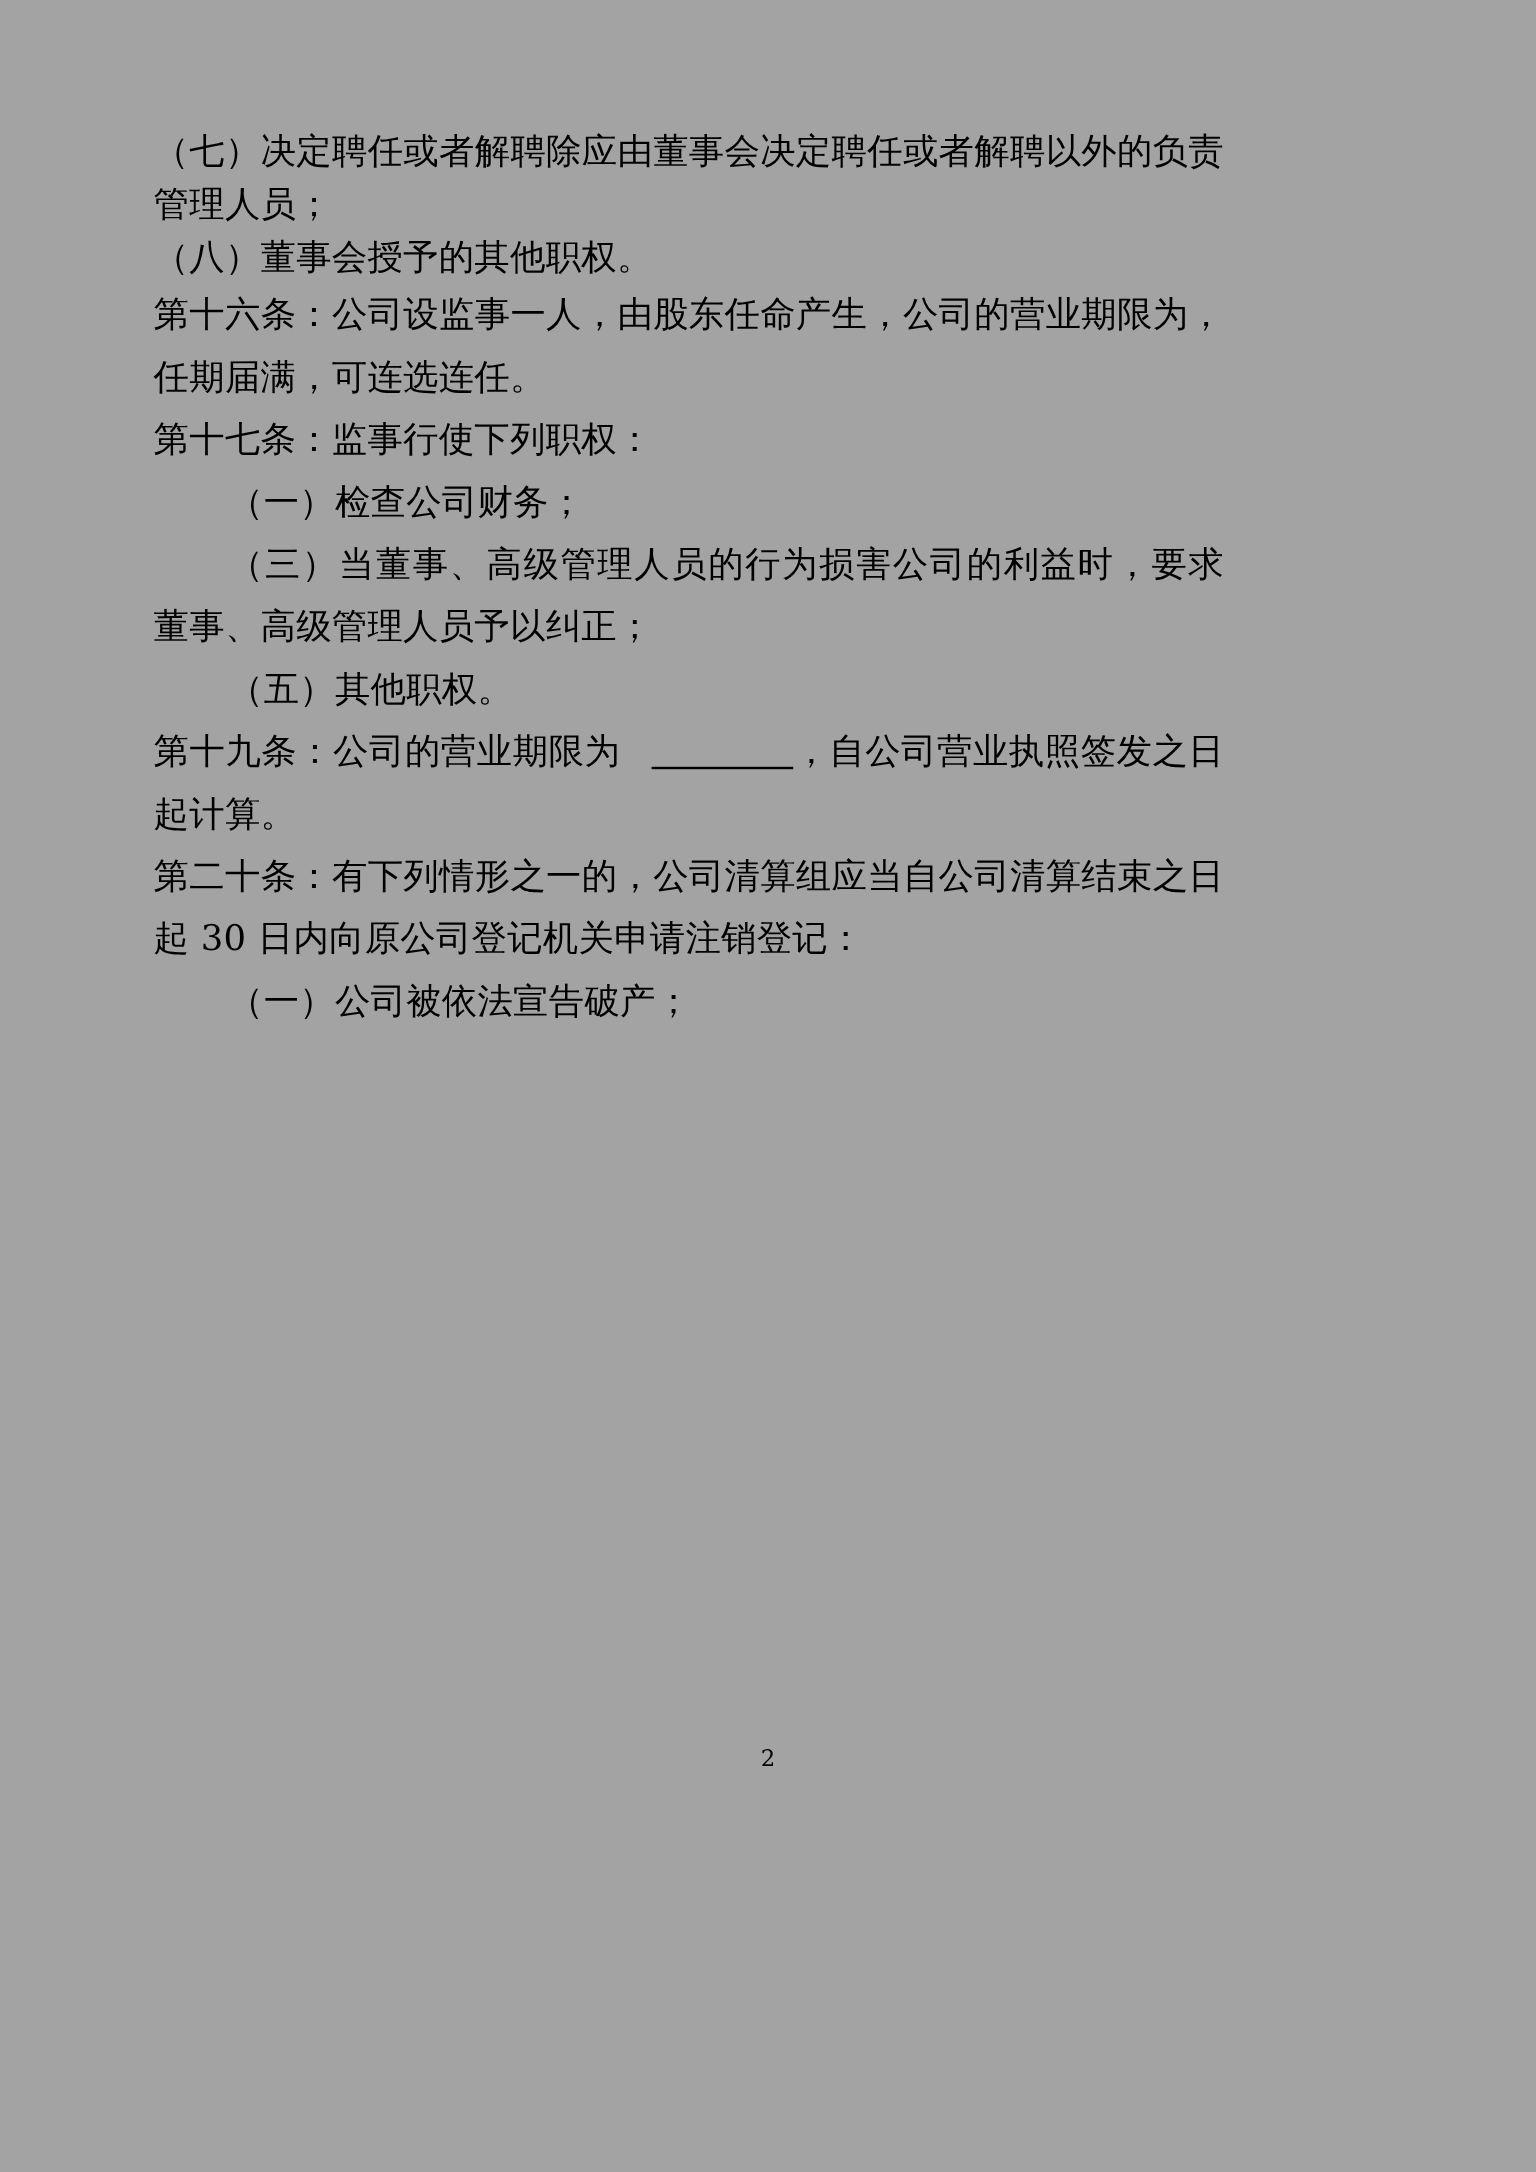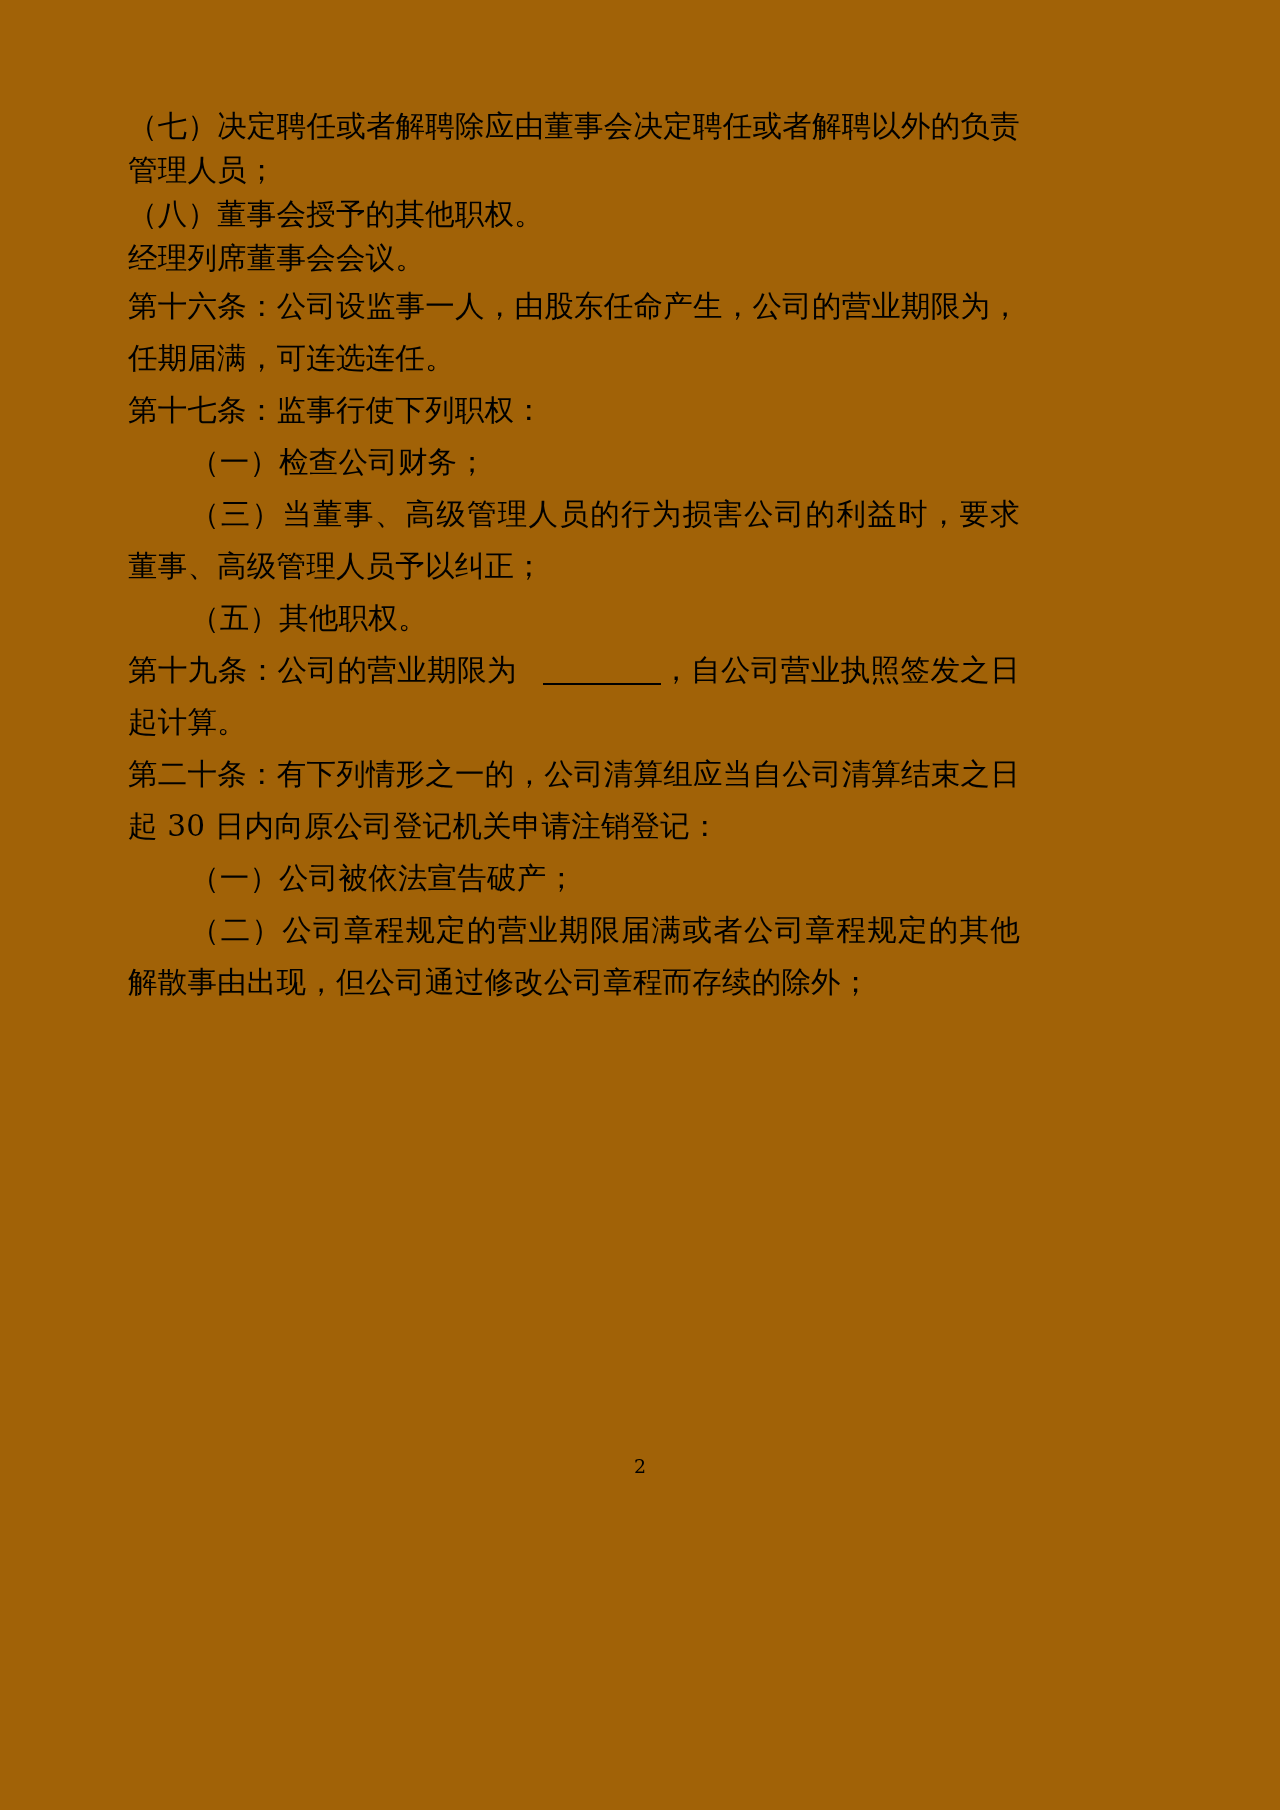--- a/index.html
+++ b/index.html
@@ -9,21 +9,21 @@
   }
   body {
     font-family: "DejaVu Serif", "Liberation Serif", serif;
     color: #000000;
   }
   .page {
     position: relative;
     width: 1280px;
     height: 1810px;
     margin: 0 auto;
-    background: #a16207;
+    background: #a3a3a3;
     box-sizing: border-box;
     overflow: hidden;
   }
   .content {
     position: absolute;
     left: 128px;
     top: 104px;
     width: 892px;
   }
   .para {
@@ -73,21 +73,20 @@
 </head>
 <body>
 
 <div class="page">
   <div class="content">
 
     <p class="para tight">（七）决定聘任或者解聘除应由董事会决定聘任或者解聘以外的负责管理人员；</p>
 
     <p class="para tight">（八）董事会授予的其他职权。</p>
 
-    <p class="para tight">经理列席董事会会议。</p>
 
     <p class="para">第十六条：公司设监事一人，由股东任命产生，公司的营业期限为，任期届满，可连选连任。</p>
 
     <p class="para">第十七条：监事行使下列职权：</p>
 
     <p class="para indent">（一）检查公司财务；</p>
 
 
     <p class="para indent">（三）当董事、高级管理人员的行为损害公司的利益时，要求董事、高级管理人员予以纠正；</p>
 
@@ -97,18 +96,17 @@
 
 
 
 
     <p class="para"><span>第十九条：公司的营业期限为</span><span class="gap-m"></span><span class="blank-long"></span><span>，自公司营业执照签发之日起计算。</span></p>
 
     <p class="para">第二十条：有下列情形之一的，公司清算组应当自公司清算结束之日起 30 日内向原公司登记机关申请注销登记：</p>
 
     <p class="para indent">（一）公司被依法宣告破产；</p>
 
-    <p class="para indent">（二）公司章程规定的营业期限届满或者公司章程规定的其他解散事由出现，但公司通过修改公司章程而存续的除外；</p>
 
   </div>
 
   <div class="pagenum">2</div>
 </div>
 
 </body></html>

